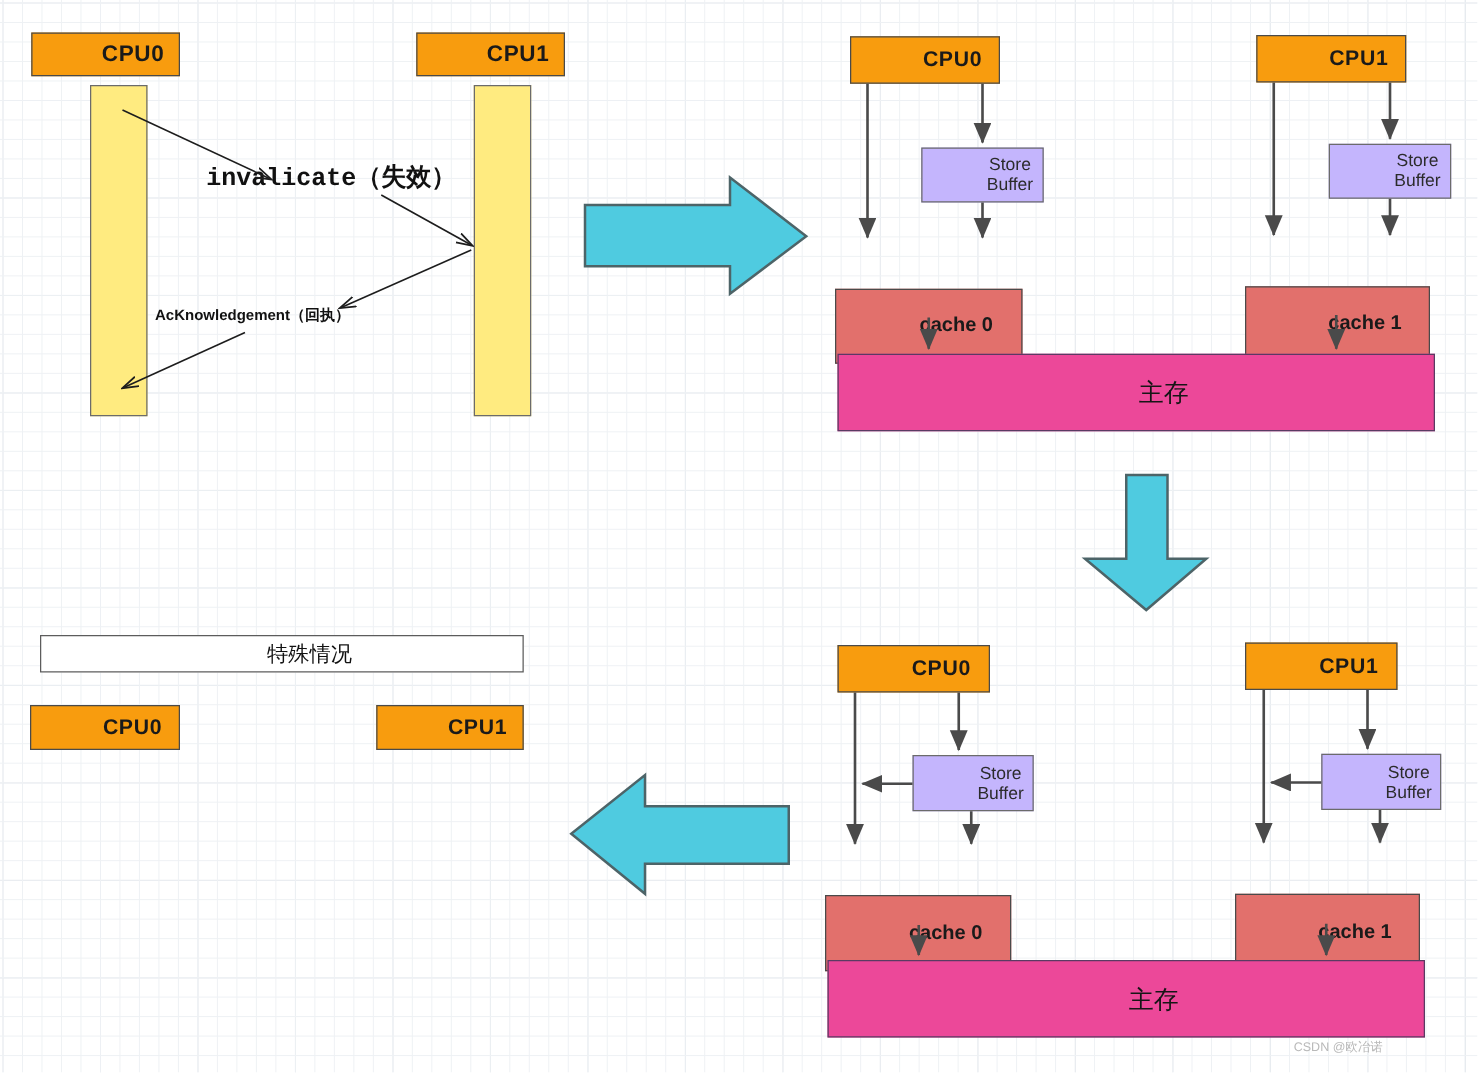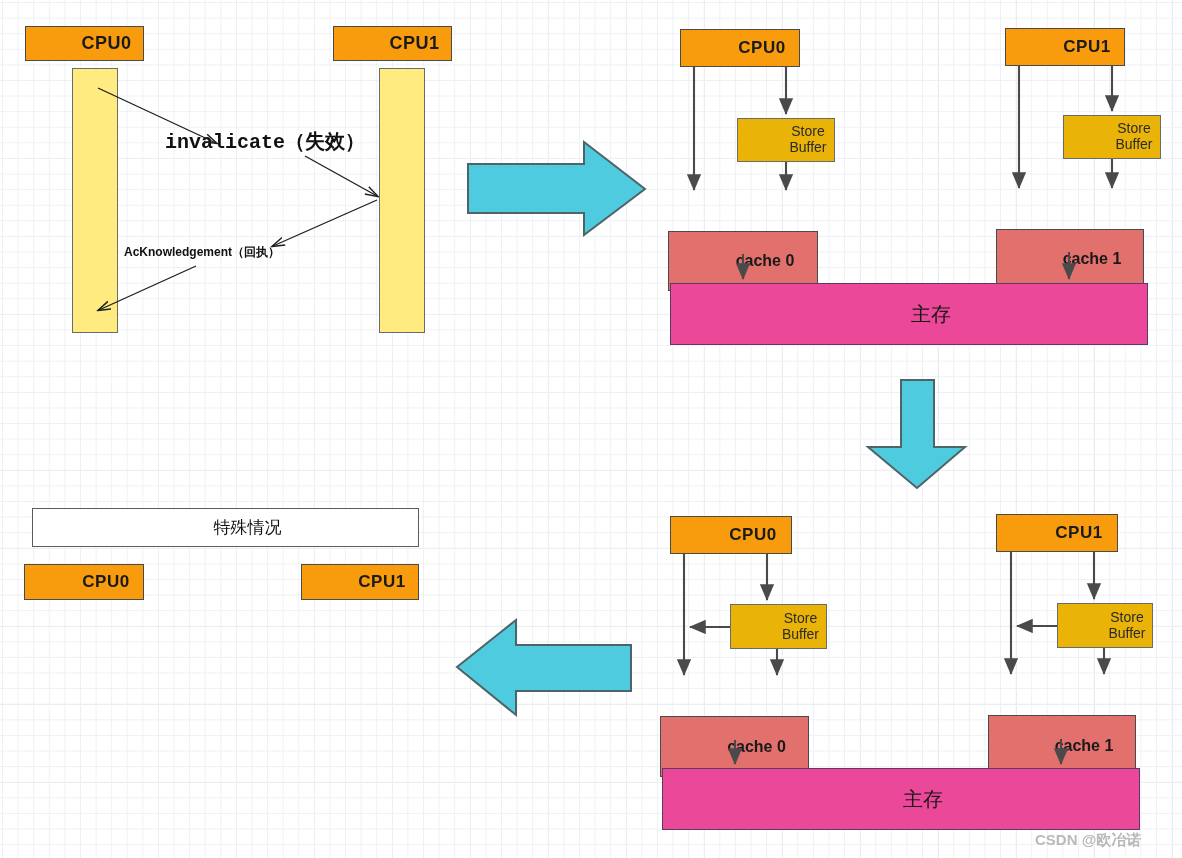--- a/index.html
+++ b/index.html
@@ -24,21 +24,21 @@
     background-position: 2px 2px, 2px 2px, 2px 2px, 2px 2px;
   }
   .node { position:absolute; box-sizing:border-box; display:flex;
           align-items:center; justify-content:center; text-align:center;padding-left:44px; }
   .cpu {
     background:#f89c0e; border:1.6px solid #4a4a4a;
     color:#1a1a1a; font-weight:bold; letter-spacing:.5px;
   }
   .lifeline { background:#ffeb80; border:1.6px solid #6b6b6b; }
   .sbuf {
-    background:#eab308; border:1.4px solid #6b6b6b;
+    background:#c4b5fd; border:1.4px solid #6b6b6b;
     color:#2b2b2b; line-height:1.12;
   }
   .cache {
     background:#e2706c; border:1.6px solid #4a4a4a;
     color:#1a1a1a; font-weight:bold;margin-top:37px;
   }
   .mem {
     background:#ec4899; border:1.6px solid #5b3a63;
     color:#161616;
   }
@@ -49,21 +49,21 @@
     font-weight:bold; color:#2a2a2a; line-height:1.30;
     white-space:pre; letter-spacing:.2px;
   }
   .seqlabel {
     position:absolute; color:#111; font-weight:bold;
     white-space:nowrap;
   }
   svg.overlay { position:absolute; left:0; top:0; width:1182px; height:858px;
                 pointer-events:none; }
   .watermark {
-    position:absolute; color:#b9b9b9; font-size:15px; white-space:nowrap;font-weight:bold;
+    position:absolute; color:#b9b9b9; font-size:10px; white-space:nowrap;
   }
 </style>
 </head>
 <body>
 
 <div id="canvas"></div>
 
 <div class="node cpu" style="left:25px; top:26px; width:119px; height:35px; font-size:18px;">CPU0</div>
 
 <div class="node cpu" style="left:333px; top:26px; width:119px; height:35px; font-size:18px;">CPU1</div>
@@ -101,21 +101,21 @@
 
 <div class="node sbuf" style="left:1057px; top:603px; width:96px; height:45px; font-size:14px; white-space:pre;">Store
 Buffer</div>
 
 <div class="node cache" style="left:660px; top:679px; width:149px; height:61px; font-size:16px;">cache 0</div>
 
 <div class="node cache" style="left:988px; top:678px; width:148px; height:61px; font-size:16px;">cache 1</div>
 
 <div class="node mem" style="left:662px; top:768px; width:478px; height:62px; font-size:20px;">主存</div>
 
-<div class="node whitebox" style="left:32px; top:508px; width:387px; height:39px; font-size:17px; color:#111;">特殊情况</div>
+<div class="node whitebox" style="left:32px; top:508px; width:387px; height:30px; font-size:17px; color:#111;">特殊情况</div>
 
 <div class="node cpu" style="left:24px; top:564px; width:120px; height:36px; font-size:17px;">CPU0</div>
 
 <div class="node cpu" style="left:301px; top:564px; width:118px; height:36px; font-size:17px;">CPU1</div>
 
 <div class="codebox" style="left:22px; top:650px; width:175px; height:137px; font-size:17px;">void  demo1{
 a = 1 ;
 b = 1 ;
 }</div>
 

